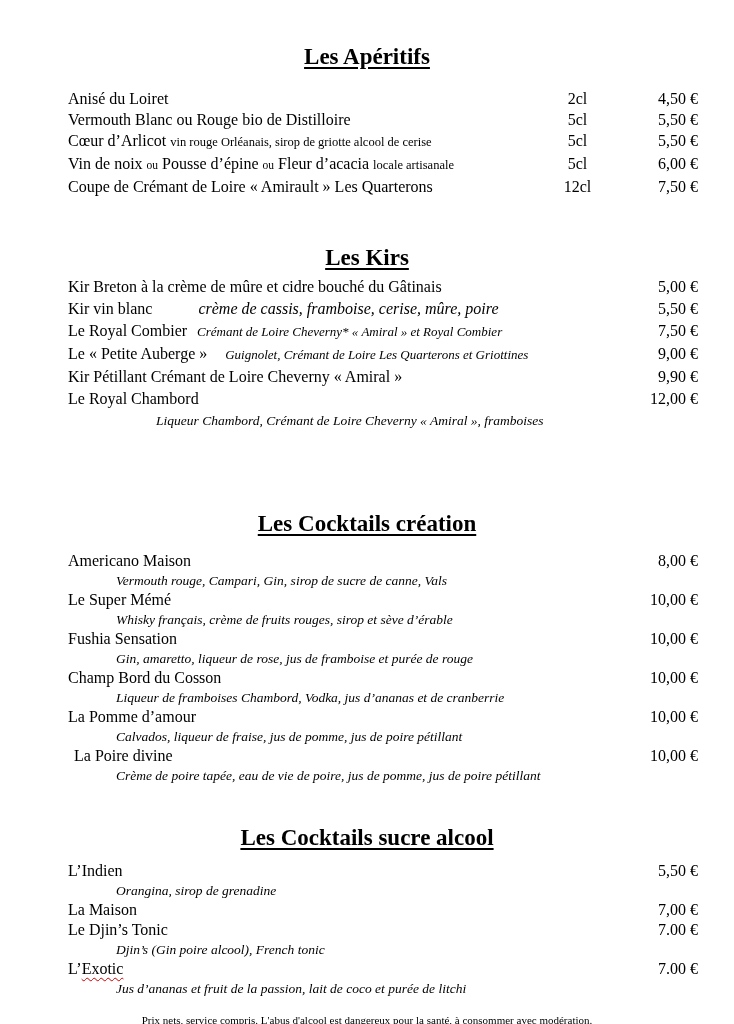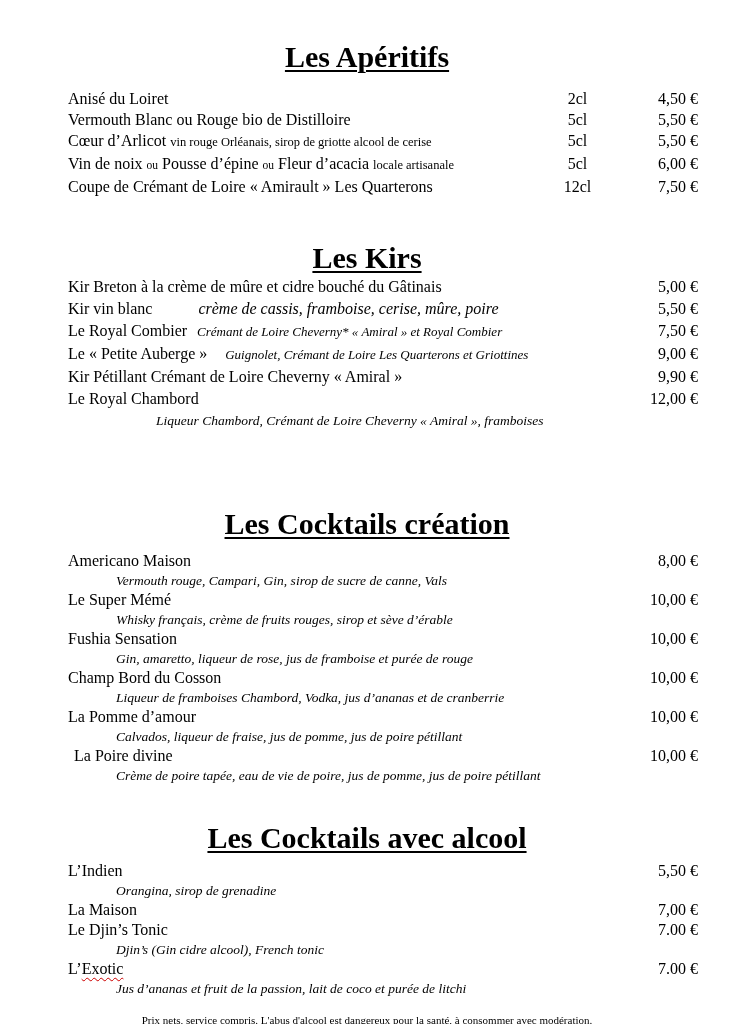--- a/index.html
+++ b/index.html
@@ -8,21 +8,21 @@
     background: #ffffff;
     color: #000000;
     font-family: "Liberation Serif", "DejaVu Serif", serif;
     overflow: hidden;
   }
   .page { padding-top: 42px; }
 
   .stitle {
     margin: 0;
     text-align: center;
-    font-size: 30px;
+    font-size: 23px;
     line-height: 30px;
     font-weight: bold;
     text-decoration: underline;
     text-decoration-thickness: 2px;
     text-underline-offset: 3px;
   }
   .mt-kirs      { margin-top: 46px; }
   .mt-creation  { margin-top: 78px; }
   .mt-sansalcool{ margin-top: 38px; }
 
@@ -188,36 +188,36 @@
       <div class="desc">Calvados, liqueur de fraise, jus de pomme, jus de poire pétillant</div>
       <div class="row">
         <span class="name indent-sm">La Poire divine</span>
         <span class="price">10,00 €</span>
       </div>
       <div class="desc">Crème de poire tapée, eau de vie de poire, jus de pomme, jus de poire pétillant</div>
     </div>
   </section>
 
   <section>
-    <h2 class="stitle mt-sansalcool">Les Cocktails avec alcool</h2>
+    <h2 class="stitle mt-sansalcool">Les Cocktails sucre alcool</h2>
     <div class="rows sa">
       <div class="row">
         <span class="name">L’Indien</span>
         <span class="price">5,50 €</span>
       </div>
       <div class="desc">Orangina, sirop de grenadine</div>
       <div class="row">
         <span class="name">La Maison</span>
         <span class="price">7,00 €</span>
       </div>
       <div class="row">
         <span class="name">Le Djin’s Tonic</span>
         <span class="price">7.00 €</span>
       </div>
-      <div class="desc">Djin’s (Gin cidre alcool), French tonic</div>
+      <div class="desc">Djin’s (Gin poire alcool), French tonic</div>
       <div class="row">
         <span class="name"><span>L’</span><span class="misspelled">Exotic</span></span>
         <span class="price">7.00 €</span>
       </div>
       <div class="desc">Jus d’ananas et fruit de la passion, lait de coco et purée de litchi</div>
     </div>
   </section>
 
   <div class="footer">
     <span>Prix nets, service compris. L'abus d'alcool est dangereux pour la santé, à consommer avec modération.</span>

